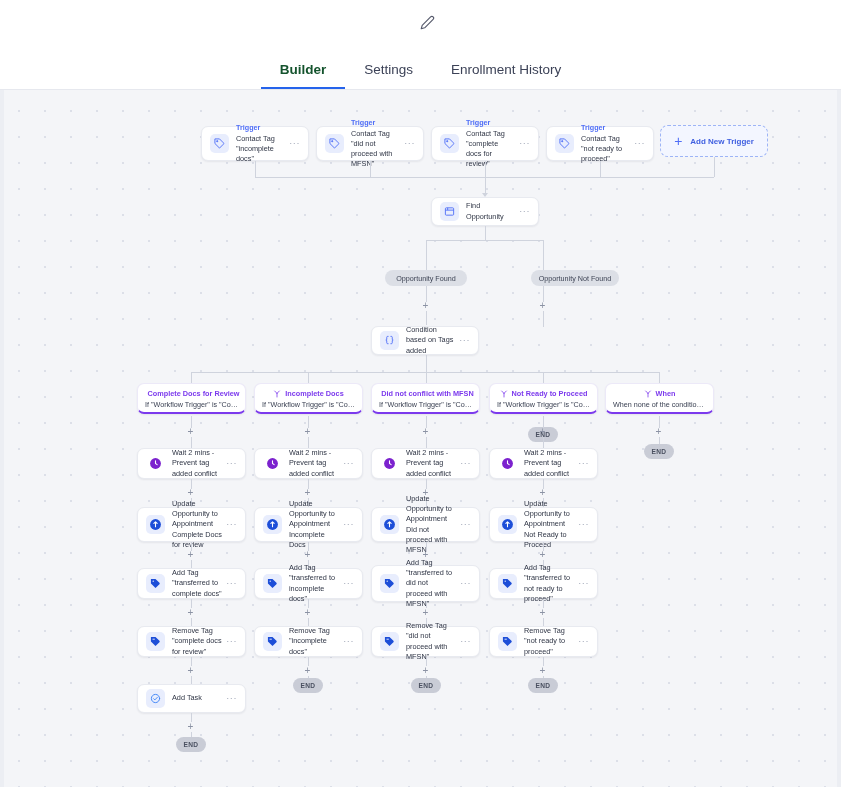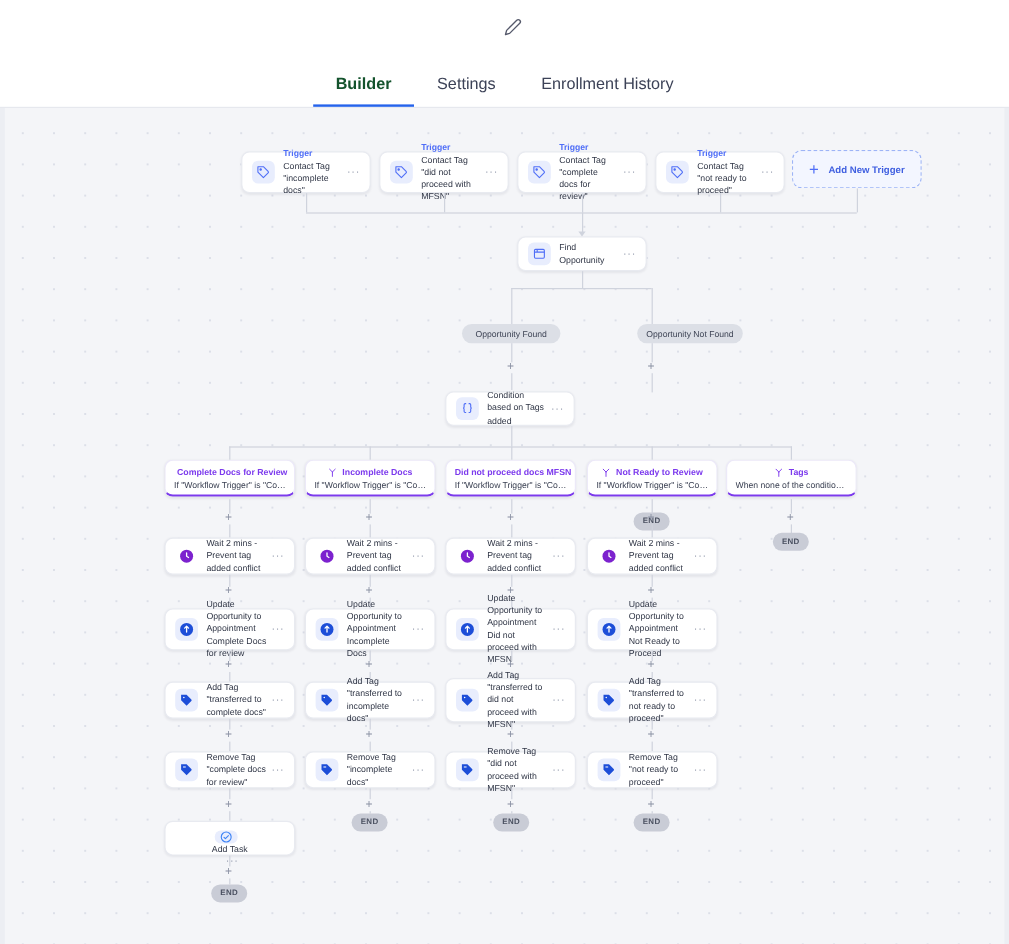--- a/index.html
+++ b/index.html
@@ -326,39 +326,39 @@
         </svg>
       <span class="bname">Incomplete Docs</span>
     </div>
     <div class="bdesc">If "Workflow Trigger" is "Contact Tag...</div>
   </div>
   <div class="branch" style="left:371px; top:293px; width:109px; height:31px;">
     <div class="bhead">
       <svg width="8" height="8" viewBox="0 0 24 24" fill="none" stroke="#7c3aed" stroke-width="2.4" stroke-linecap="round">
           <path d="M12 21V10M12 10 5 3M12 10l7-7"></path>
         </svg>
-      <span class="bname">Did not proceed docs MFSN</span>
+      <span class="bname">Did not conflict with MFSN</span>
     </div>
     <div class="bdesc">If "Workflow Trigger" is "Contact Tag...</div>
   </div>
   <div class="branch" style="left:489px; top:293px; width:109px; height:31px;">
     <div class="bhead">
       <svg width="8" height="8" viewBox="0 0 24 24" fill="none" stroke="#7c3aed" stroke-width="2.4" stroke-linecap="round">
           <path d="M12 21V10M12 10 5 3M12 10l7-7"></path>
         </svg>
-      <span class="bname">Not Ready to Review</span>
+      <span class="bname">Not Ready to Proceed</span>
     </div>
     <div class="bdesc">If "Workflow Trigger" is "Contact Tag...</div>
   </div>
   <div class="branch" style="left:605px; top:293px; width:109px; height:31px;">
     <div class="bhead">
       <svg width="8" height="8" viewBox="0 0 24 24" fill="none" stroke="#7c3aed" stroke-width="2.4" stroke-linecap="round">
           <path d="M12 21V10M12 10 5 3M12 10l7-7"></path>
         </svg>
-      <span class="bname">Tags</span>
+      <span class="bname">When</span>
     </div>
     <div class="bdesc">When none of the conditions are met</div>
   </div>
 
   <div class="vline" style="left:191px; top:326px; height:12px;"></div>
   <div class="plusnode" style="left:186px; top:337px;">+</div>
   <div class="vline" style="left:191px; top:347px; height:11px;"></div>
   <div class="vline" style="left:308px; top:326px; height:12px;"></div>
   <div class="plusnode" style="left:303px; top:337px;">+</div>
   <div class="vline" style="left:308px; top:347px; height:11px;"></div>
@@ -620,21 +620,21 @@
   <div class="vline" style="left:426px; top:567px; height:9px;"></div>
   <div class="plusnode" style="left:421px; top:576px;">+</div>
   <div class="vline" style="left:426px; top:586px; height:2px;"></div>
   <div class="end-pill" style="left:411px; top:588px;">END</div>
 
   <div class="vline" style="left:543px; top:567px; height:9px;"></div>
   <div class="plusnode" style="left:538px; top:576px;">+</div>
   <div class="vline" style="left:543px; top:586px; height:2px;"></div>
   <div class="end-pill" style="left:528px; top:588px;">END</div>
 
-  <div class="node" style="left:137px; top:594px; width:109px; height:29px;flex-direction:column;">
+  <div class="node" style="left:137px; top:594px; width:109px; height:29px;">
     <div class="ico blue-box">
       <svg width="11" height="11" viewBox="0 0 24 24" fill="none" stroke="#3b82f6" stroke-width="2" stroke-linecap="round" stroke-linejoin="round">
           <circle cx="12" cy="12" r="9"></circle>
           <path d="M8 12.5l2.6 2.6L16 9.5"></path>
         </svg>
     </div>
     <div class="txt">
         <div class="label">Add Task</div>
       </div>
     <div class="dots">···</div>

